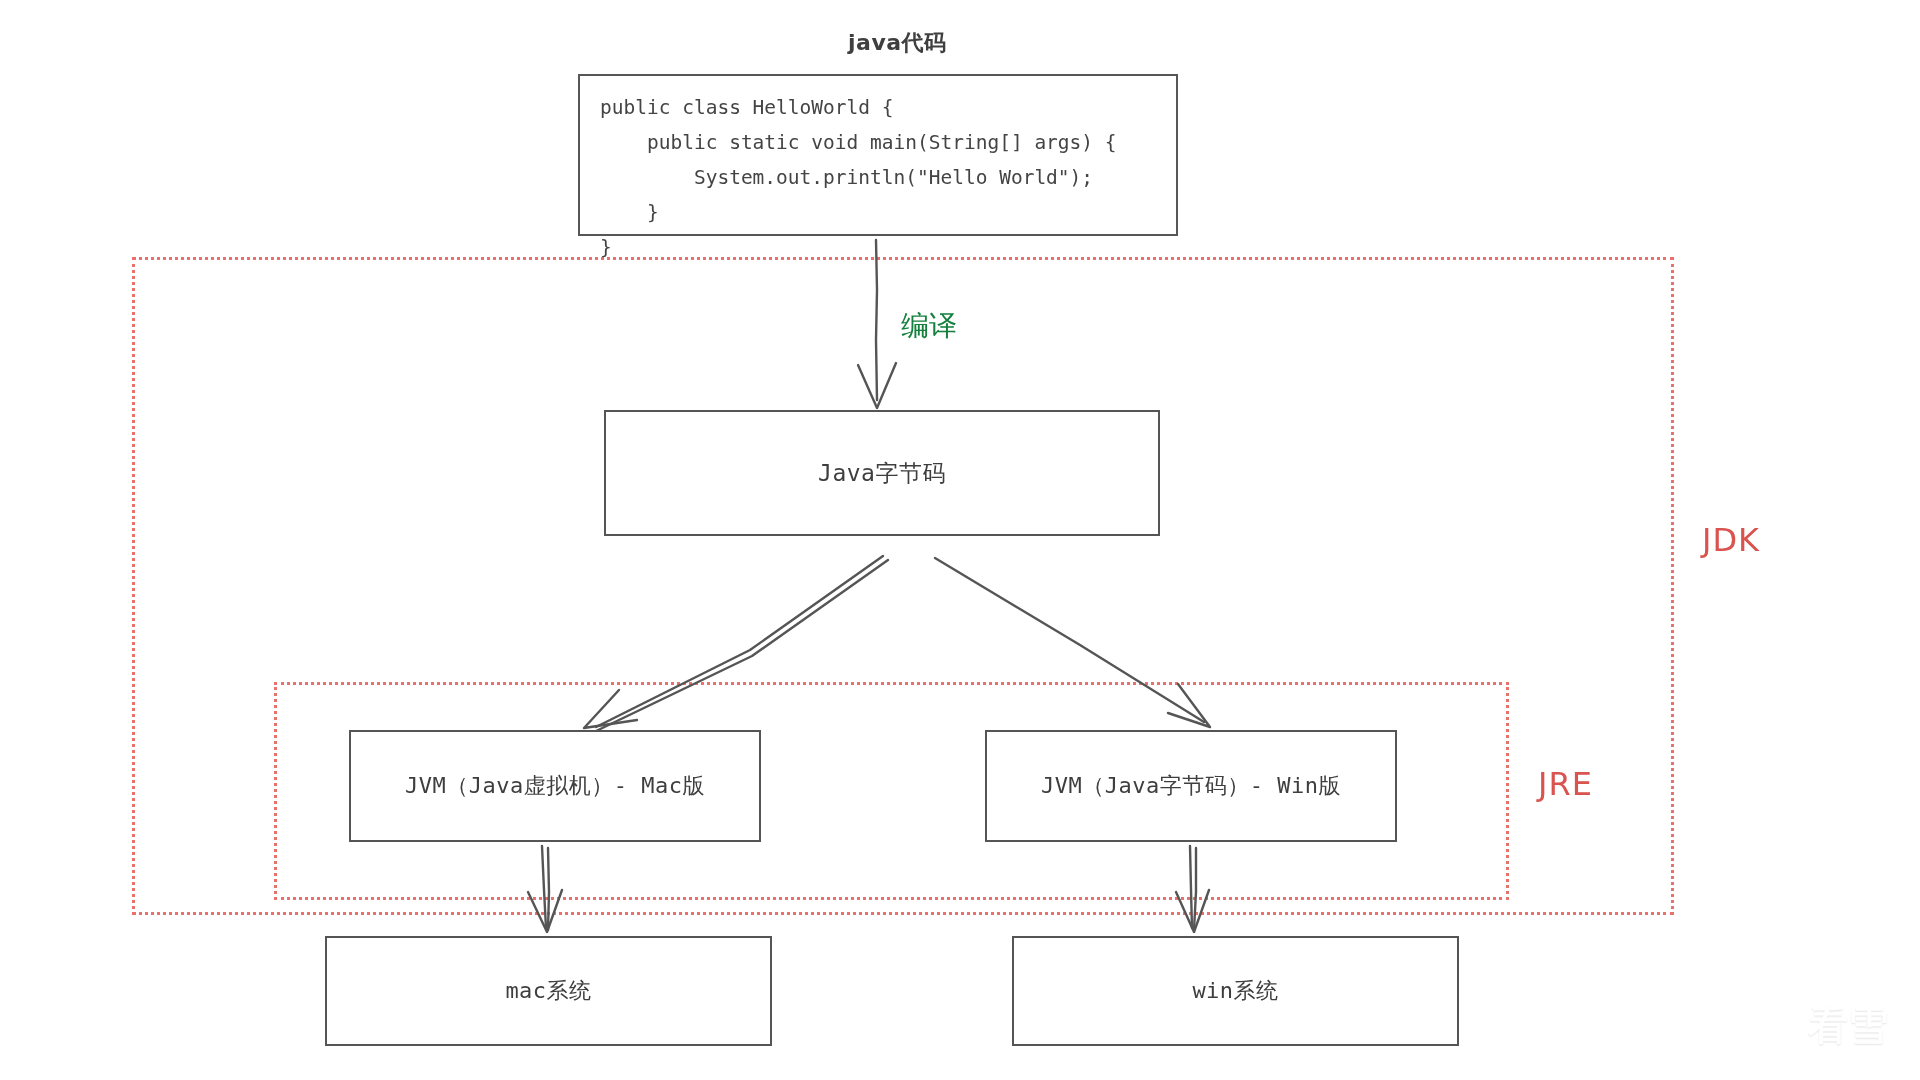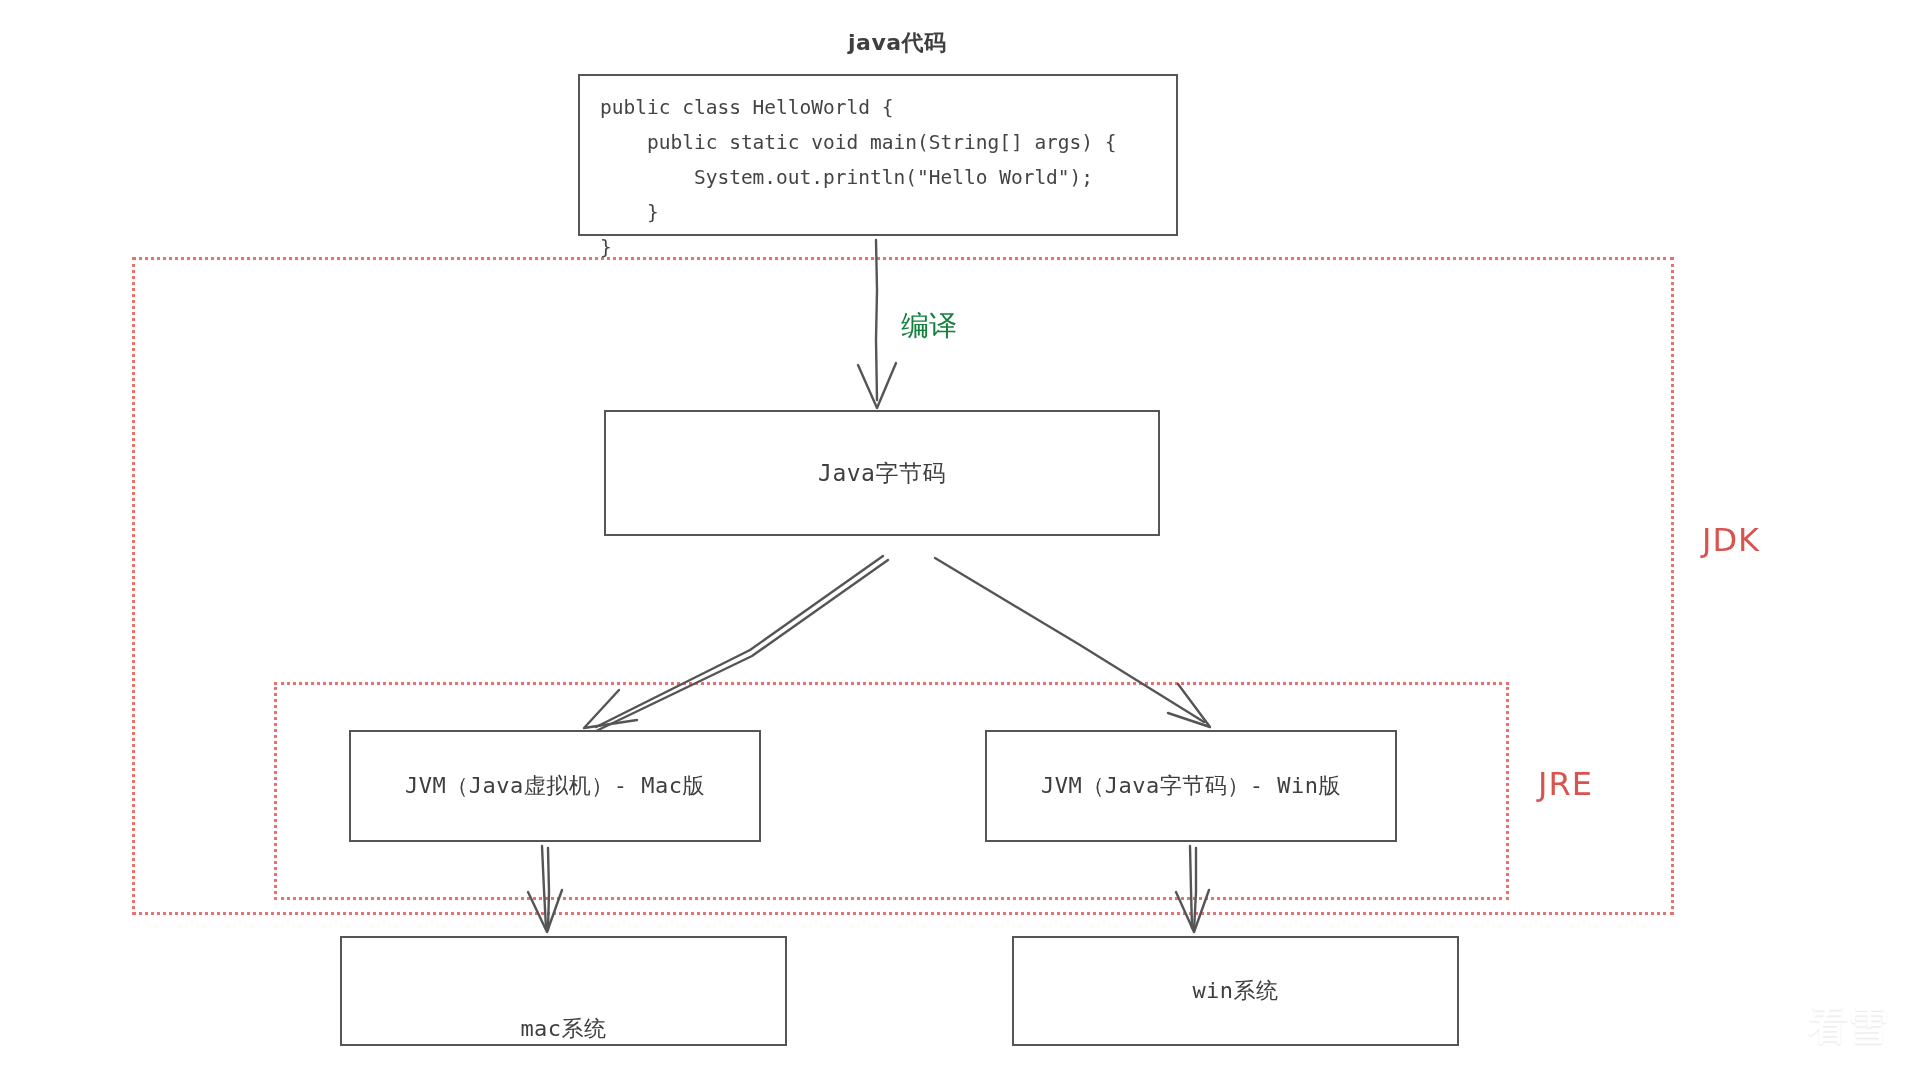--- a/index.html
+++ b/index.html
@@ -85,21 +85,21 @@
     font-size: 22px;
   }
   .jvm-mac { left: 349px; }
   .jvm-win { left: 985px; }
   .os-box {
     top: 936px;
     width: 447px;
     height: 110px;
     font-size: 22px;
   }
-  .os-mac { left: 340px; align-items: flex-end; }
+  .os-mac { left: 325px; }
   .os-win { left: 1012px; }
   .edge-label {
     position: absolute;
     font-family: "DejaVu Sans", sans-serif;
     font-size: 28px;
     color: #15803d;
     white-space: nowrap;
   }
   .group-label {
     position: absolute;

